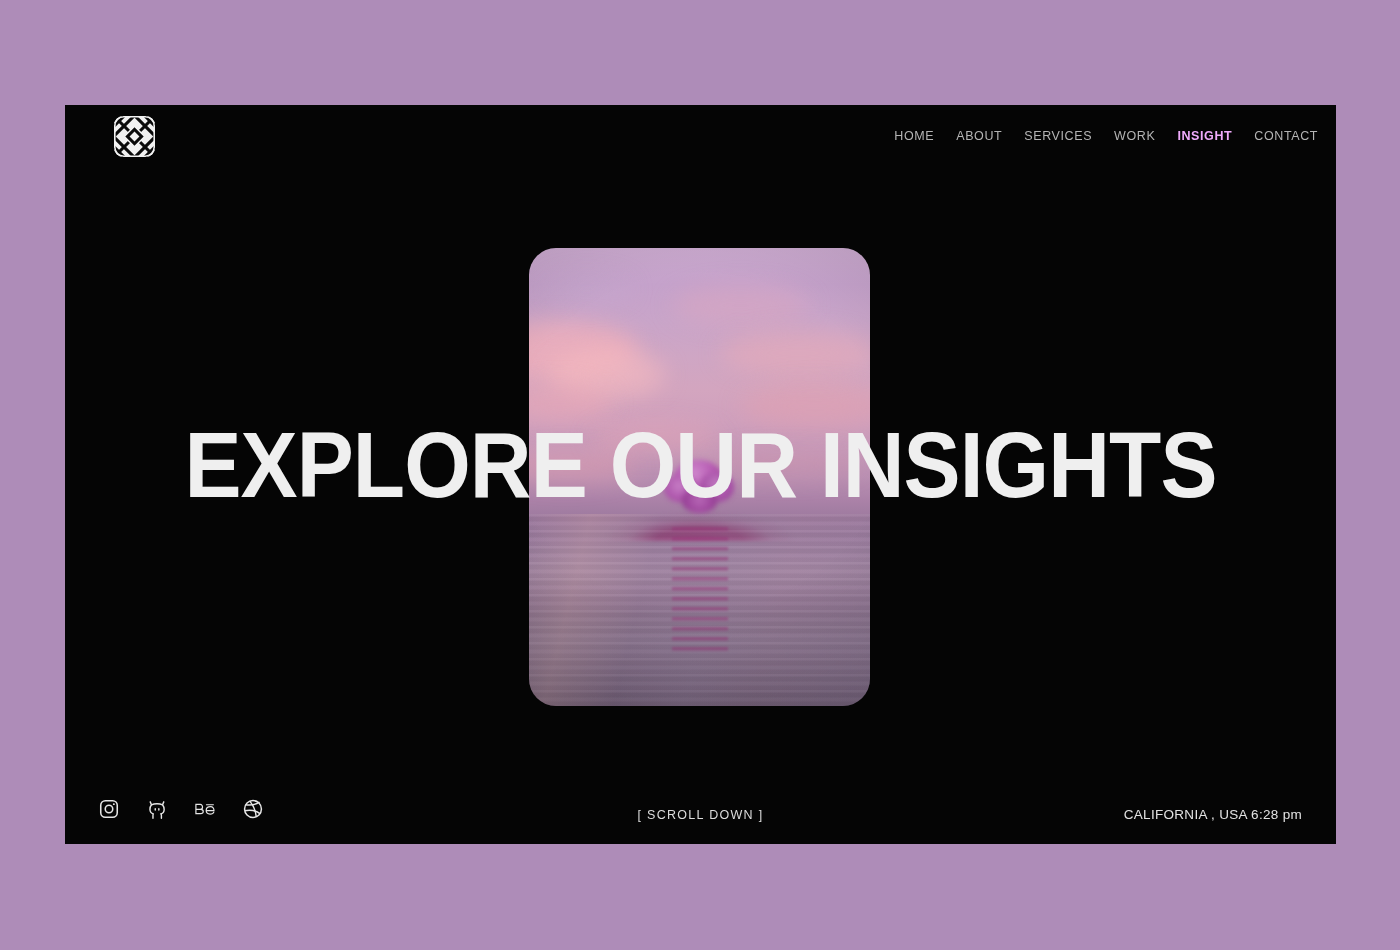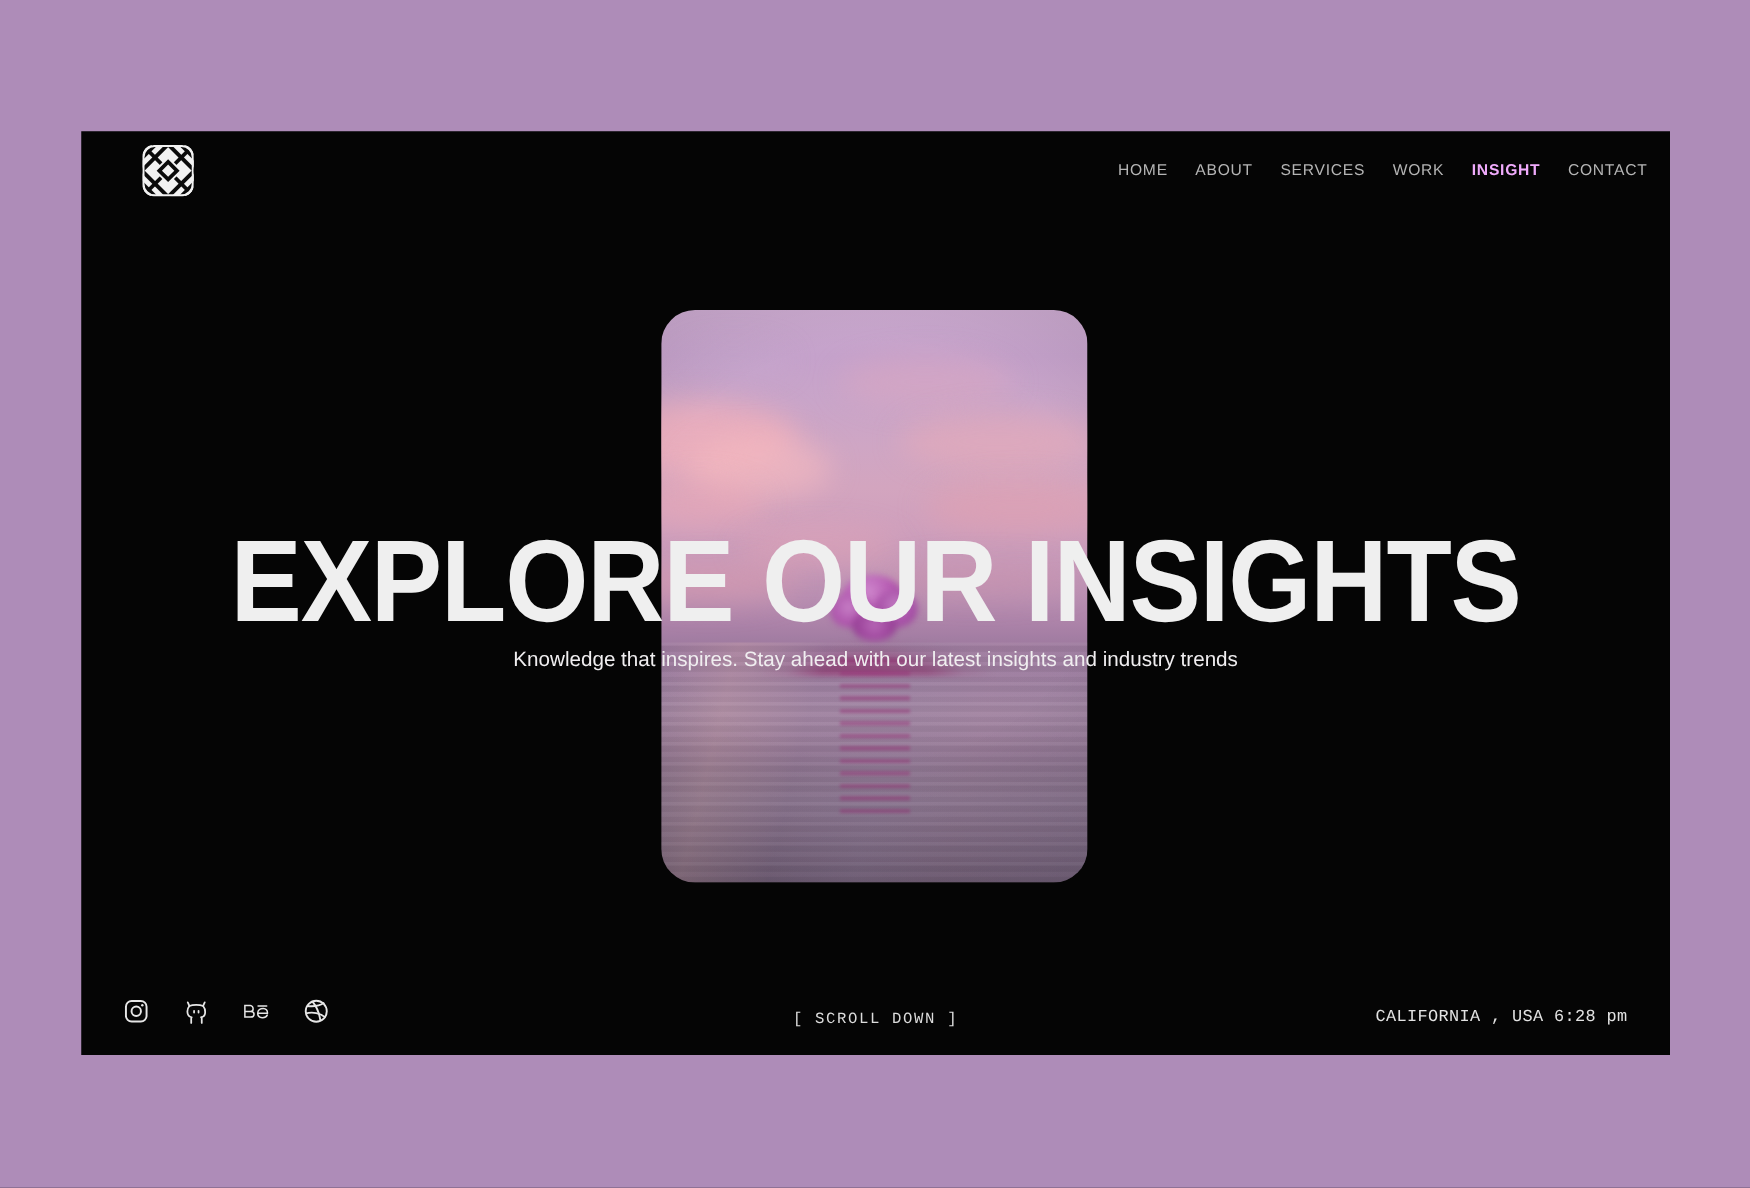--- a/index.html
+++ b/index.html
@@ -215,21 +215,20 @@
     white-space:nowrap;
   }
 
   
   #footer {
     position:absolute;
     left:0; bottom:0;
     width:100%; height:86px;
     z-index:40;
     padding:0 34px 0 33px;
-    font-family:Liberation Mono, monospace;
   }
   #socials {
     position:absolute;
     left:33px; bottom:24px;
     display:flex; align-items:center;
     gap:26px;
   }
   .social-icon {
     width:22px; height:22px;
     cursor:pointer;
@@ -363,21 +362,20 @@
              background:radial-gradient(circle at 50% 45%, #b767b6 0%, #9b439a 65%, #80307f 100%);"></div>
       </div>
 
       <div id="hero-water"></div>
       <div id="hero-water-sheen"></div>
       <div id="hero-reflection"></div>
       <div id="hero-shadow"></div>
     </div>
 
     <h1 id="hero-title">EXPLORE OUR INSIGHTS</h1>
-    <p id="hero-sub">Knowledge that inspires. Stay ahead with our latest insights and industry trends</p>
 
     <div id="footer">
 
       <div id="socials">
 
         <svg class="social-icon" viewBox="0 0 24 24" fill="none" stroke="#e6e6e6" stroke-width="1.7">
           <rect x="3" y="3" width="18" height="18" rx="5" ry="5"></rect>
           <circle cx="12" cy="12" r="4.1"></circle>
           <circle cx="17.3" cy="6.7" r="1.05" fill="#e6e6e6" stroke="none"></circle>
         </svg>

